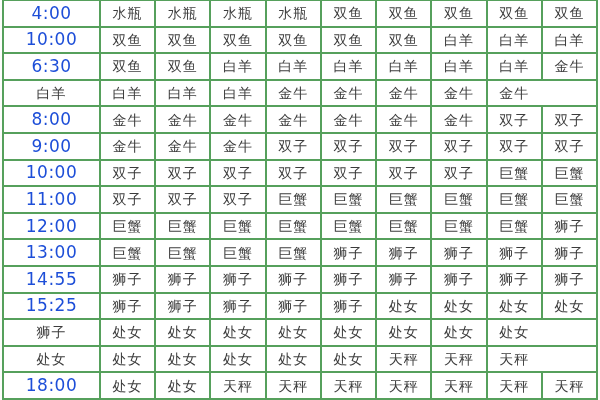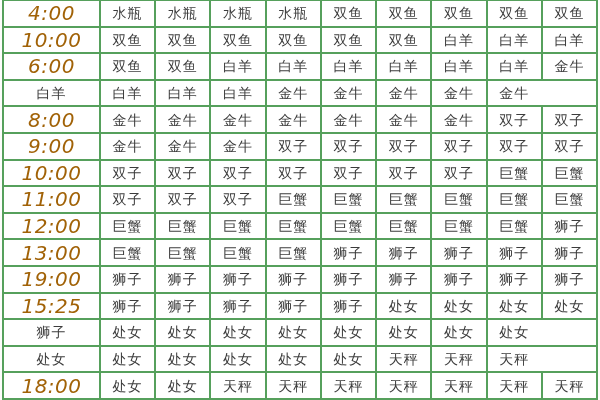--- a/index.html
+++ b/index.html
@@ -48,25 +48,24 @@
     justify-content: center;
     color: var(--text);
     font-size: 14px;
     line-height: 1;
     overflow: hidden;
     white-space: nowrap;
   }
   .cell + .cell { border-left: 2px solid var(--green); }
 
   .time-cell {
-    font-size: 20px;
+    font-size: 17px;
     letter-spacing: 0.5px;
-    color: #a16207;
+    color: #1d4ed8;
     font-variant-numeric: tabular-nums;
-    font-style: italic;
   }
   .sign-cell { letter-spacing: 1px; }
 </style>
 </head>
 <body>
 
 <div class="screen">
   <div class="zodiac-table" id="zodiac-table">
       <div class="t-row">
         <div class="cell time-cell">4:00</div>
@@ -86,21 +85,21 @@
         <div class="cell sign-cell">双鱼</div>
         <div class="cell sign-cell">双鱼</div>
         <div class="cell sign-cell">双鱼</div>
         <div class="cell sign-cell">双鱼</div>
         <div class="cell sign-cell">双鱼</div>
         <div class="cell sign-cell">白羊</div>
         <div class="cell sign-cell">白羊</div>
         <div class="cell sign-cell">白羊</div>
       </div>
       <div class="t-row">
-        <div class="cell time-cell">6:00</div>
+        <div class="cell time-cell">6:30</div>
         <div class="cell sign-cell">双鱼</div>
         <div class="cell sign-cell">双鱼</div>
         <div class="cell sign-cell">白羊</div>
         <div class="cell sign-cell">白羊</div>
         <div class="cell sign-cell">白羊</div>
         <div class="cell sign-cell">白羊</div>
         <div class="cell sign-cell">白羊</div>
         <div class="cell sign-cell">白羊</div>
         <div class="cell sign-cell">金牛</div>
       </div>
@@ -181,21 +180,21 @@
         <div class="cell sign-cell">巨蟹</div>
         <div class="cell sign-cell">巨蟹</div>
         <div class="cell sign-cell">巨蟹</div>
         <div class="cell sign-cell">狮子</div>
         <div class="cell sign-cell">狮子</div>
         <div class="cell sign-cell">狮子</div>
         <div class="cell sign-cell">狮子</div>
         <div class="cell sign-cell">狮子</div>
       </div>
       <div class="t-row">
-        <div class="cell time-cell">19:00</div>
+        <div class="cell time-cell">14:55</div>
         <div class="cell sign-cell">狮子</div>
         <div class="cell sign-cell">狮子</div>
         <div class="cell sign-cell">狮子</div>
         <div class="cell sign-cell">狮子</div>
         <div class="cell sign-cell">狮子</div>
         <div class="cell sign-cell">狮子</div>
         <div class="cell sign-cell">狮子</div>
         <div class="cell sign-cell">狮子</div>
         <div class="cell sign-cell">狮子</div>
       </div>

